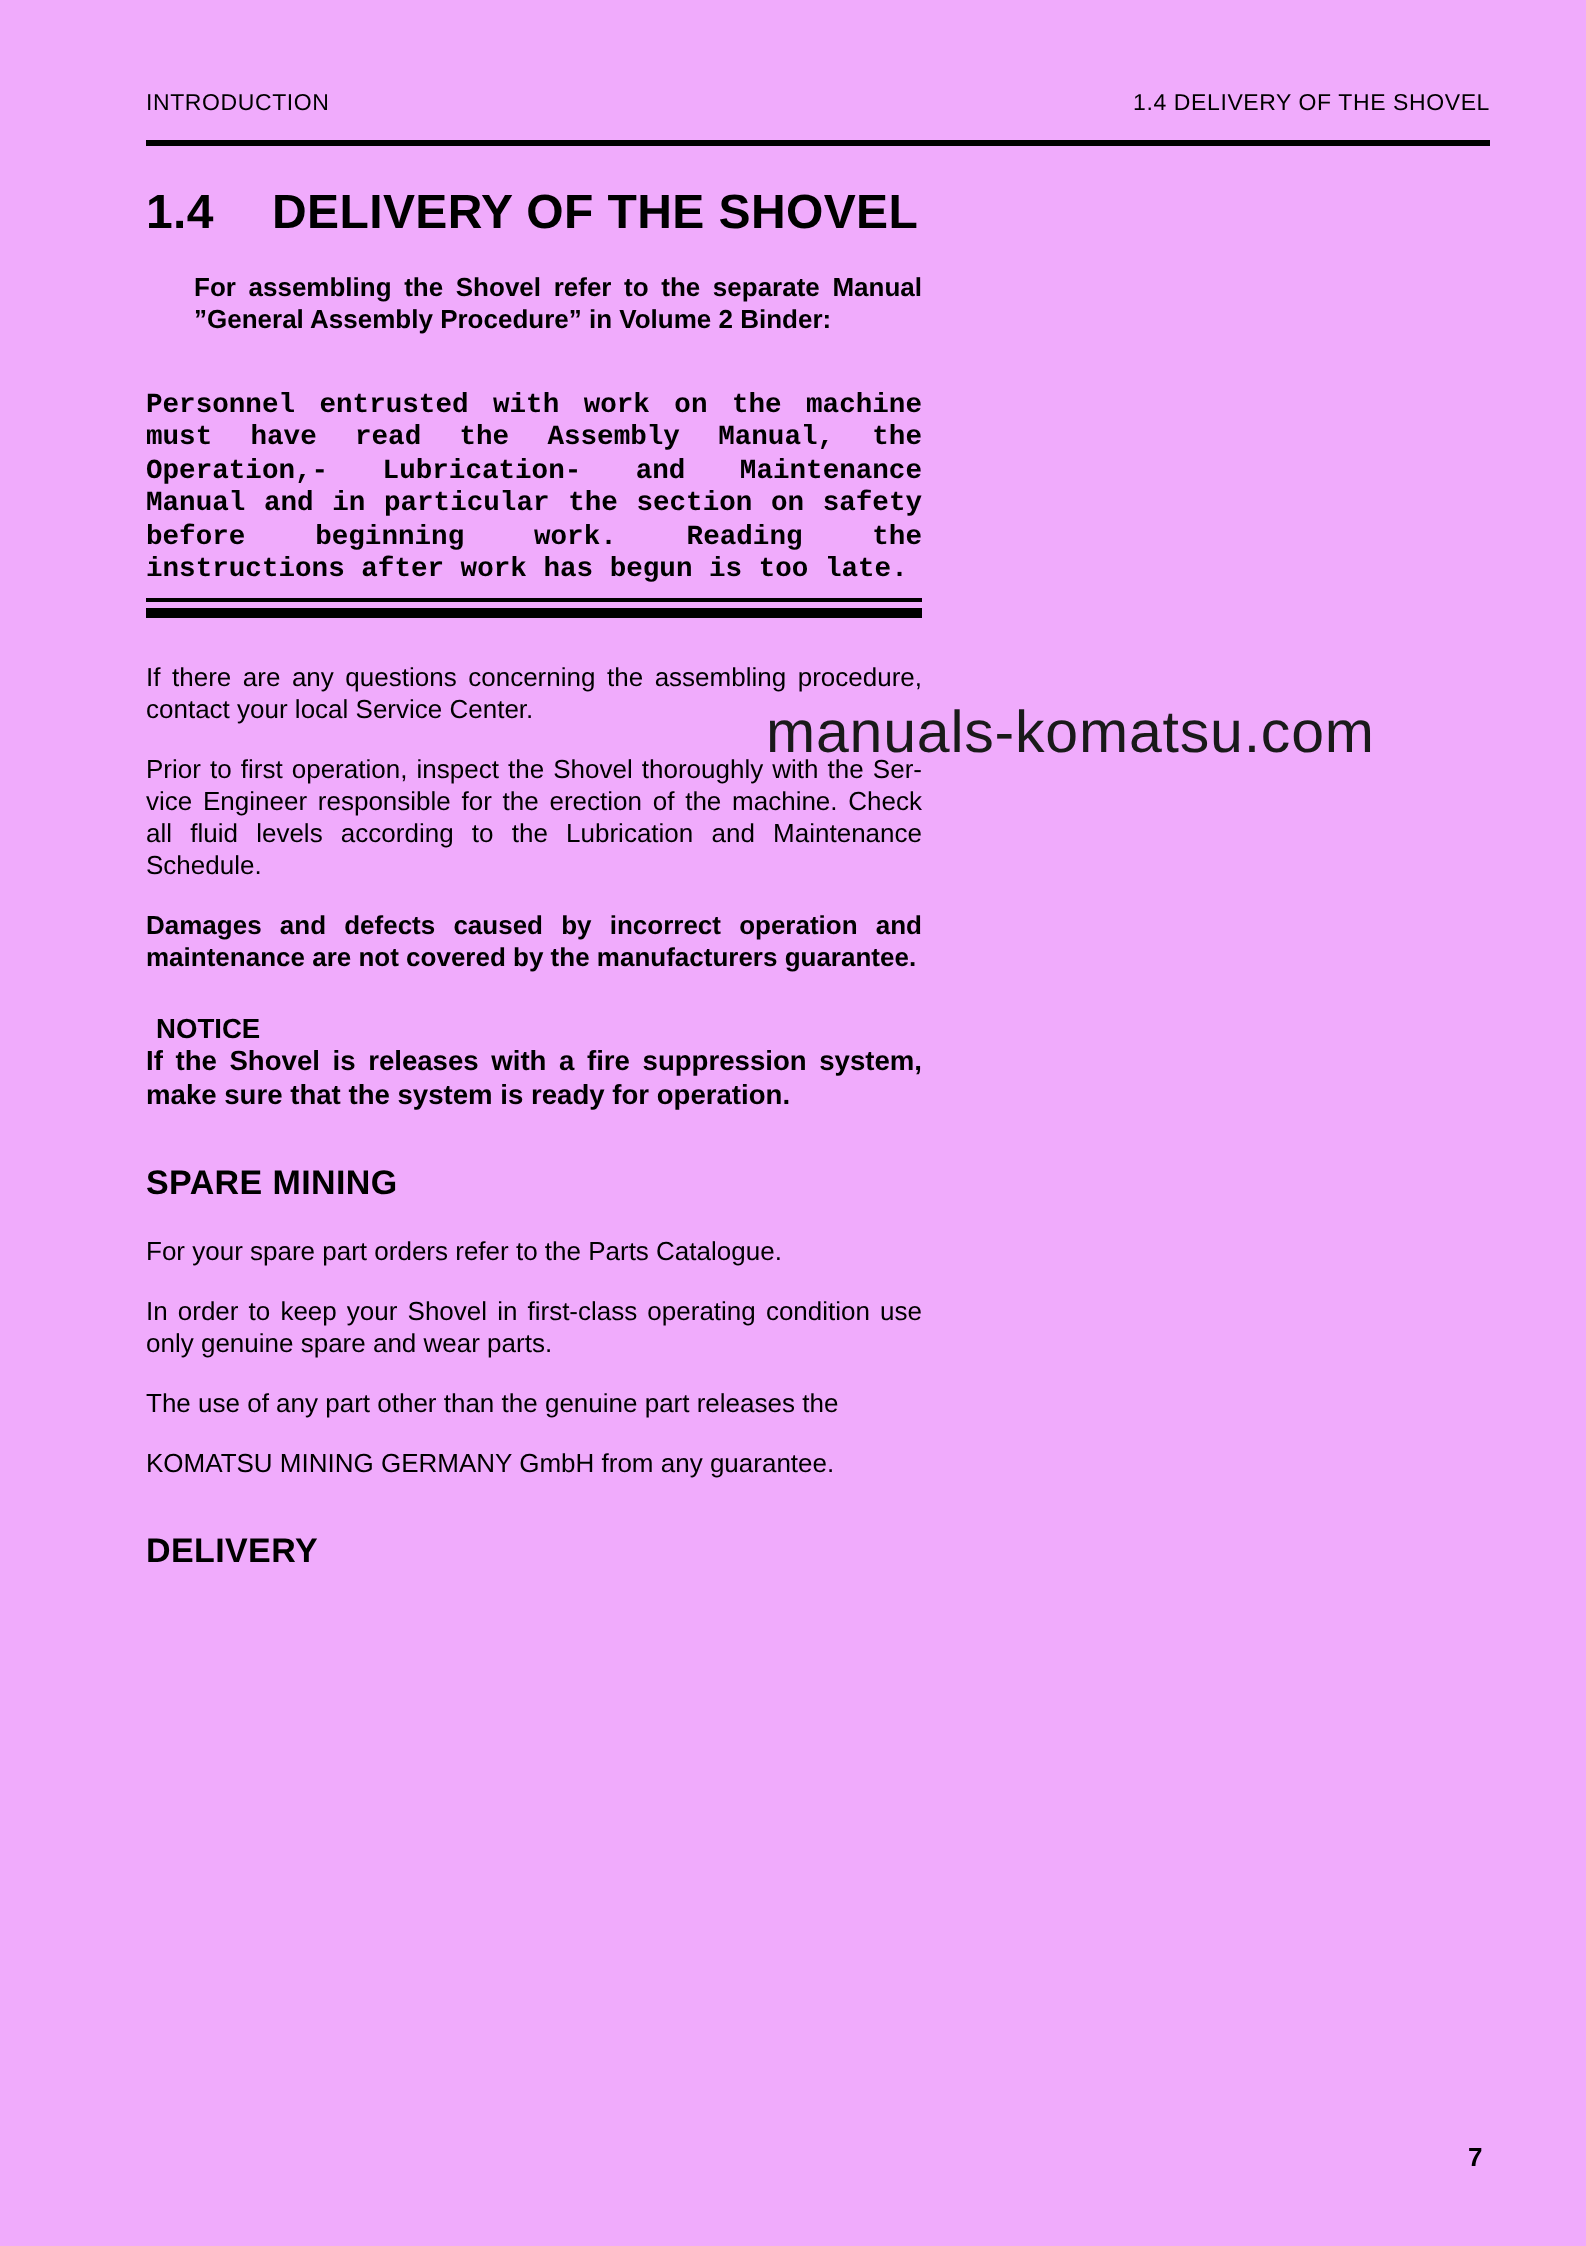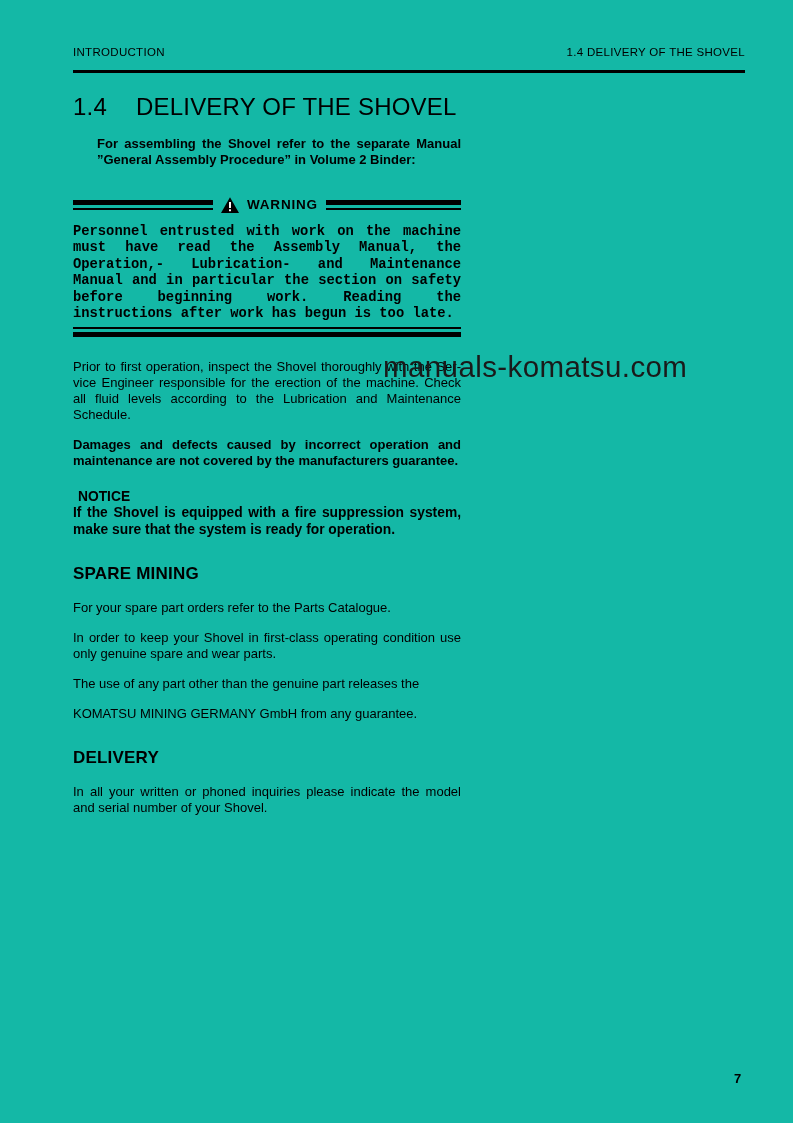--- a/index.html
+++ b/index.html
@@ -2,21 +2,21 @@
 <html><head>
 <meta charset="utf-8">
 <style>
   * { margin: 0; padding: 0; box-sizing: border-box; }
   html, body { background: #e8e8e8; }
   .page {
     position: relative;
     width: 793px;
     height: 1123px;
     margin: 0 auto;
-    background: #14b8a6;
+    background: #f0abfc;
     font-family: "Liberation Sans", sans-serif;
     color: #000000;
     overflow: hidden;
   }
   
   .running-header {
     position: absolute;
     left: 73px; right: 48px; top: 46px;
     display: flex;
     justify-content: space-between;
@@ -31,21 +31,21 @@
   }
   
   .content {
     position: absolute;
     left: 73px; top: 93px;
     width: 388px;
   }
   .doc-title {
     display: flex;
     font-size: 24px;
-    font-weight: normal;
+    font-weight: bold;
     letter-spacing: 0.2px;
     margin-bottom: 14px;
   }
   .doc-title .num { width: 63px; flex: 0 0 63px; }
   p.body {
     font-size: 13px;
     line-height: 16px;
     text-align: justify;
     margin-bottom: 14px;
   }
@@ -148,52 +148,40 @@
 
     <div class="doc-title">
       <span class="num">1.4</span>
       <span>DELIVERY OF THE SHOVEL</span>
     </div>
 
 
     <p class="assembly-note">For assembling the Shovel refer to the separate Manual ”General Assembly Procedure” in Volume 2 Binder:</p>
 
     <div>
-      <div class="warn-head">
-        <div class="dline seg-left"></div>
-        <span class="warn-icon">
-          <svg width="18" height="16" viewBox="0 0 24 21">
-            <path d="M12 0 L24 21 L0 21 Z" fill="#000"></path>
-            <rect x="10.7" y="6.5" width="2.6" height="8" fill="#fff"></rect>
-            <rect x="10.7" y="16.2" width="2.6" height="2.6" fill="#fff"></rect>
-          </svg>
-        </span>
-        <span class="warn-label">WARNING</span>
-        <div class="dline seg-right"></div>
-      </div>
       <p class="warn-body">Personnel entrusted with work on the machine must have read the Assembly Manual, the Operation,- Lubrication- and Maintenance Manual and in particular the section on safety before beginning work. Reading the instructions after work has begun is too late.</p>
       <div class="dline-rev warn-foot"></div>
     </div>
 
+    <p class="body">If there are any questions concerning the assembling procedure, contact your local Service Center.</p>
     <p class="body">Prior to first operation, inspect the Shovel thoroughly with the Ser­vice Engineer responsible for the erection of the machine. Check all fluid levels according to the Lubrication and Maintenance Schedule.</p>
     <p class="body last-gap">Damages and defects caused by incorrect operation and mainte­nance are not covered by the manufacturers guarantee.</p>
 
     <div class="notice">
       <div class="notice-label">NOTICE</div>
-      <p class="notice-text">If the Shovel is equipped with a fire suppression system, make sure that the system is ready for operation.</p>
+      <p class="notice-text">If the Shovel is releases with a fire suppression system, make sure that the system is ready for operation.</p>
     </div>
 
     <h2 class="section-heading">SPARE MINING</h2>
     <p class="body">For your spare part orders refer to the Parts Catalogue.</p>
     <p class="body">In order to keep your Shovel in first-class operating condition use only genuine spare and wear parts.</p>
     <p class="body">The use of any part other than the genuine part releases the</p>
     <p class="body">KOMATSU MINING GERMANY GmbH from any guarantee.</p>
 
     <h2 class="section-heading">DELIVERY</h2>
-    <p class="body">In all your written or phoned inquiries please indicate the model and serial number of your Shovel.</p>
 
   </div>
 
   <div class="watermark">manuals-komatsu.com</div>
 
   <div class="page-number">7</div>
 
 </div>
 
 </body></html>

